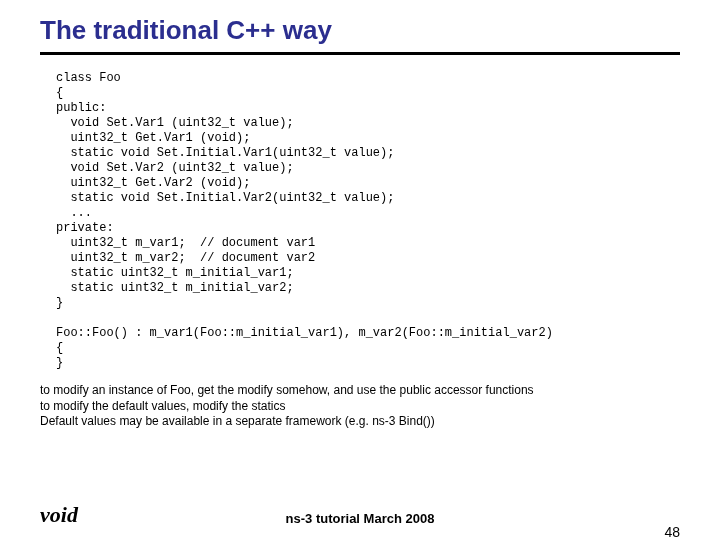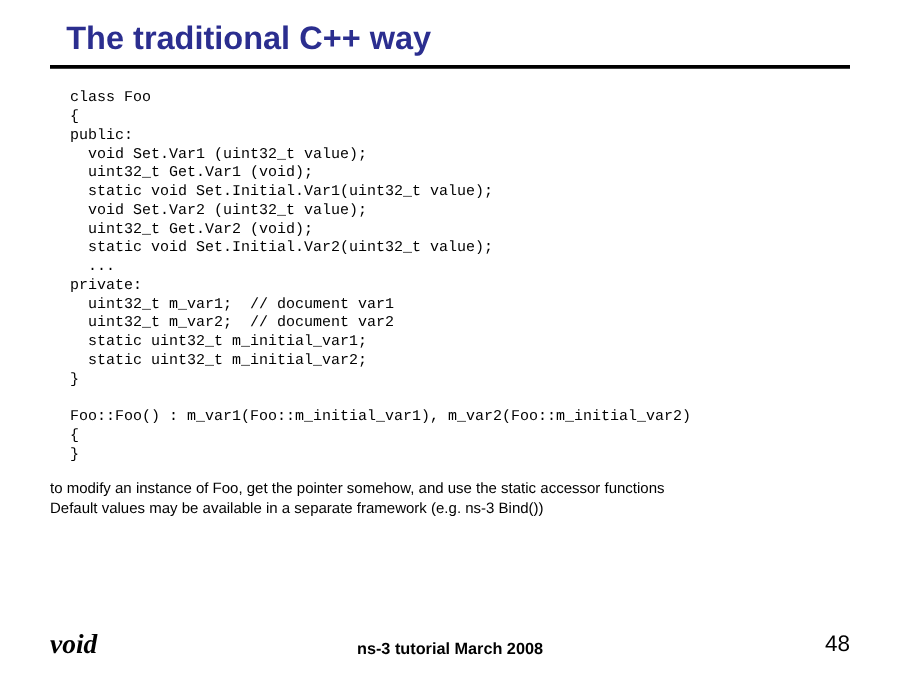--- a/index.html
+++ b/index.html
@@ -14,21 +14,21 @@
   .slide {
     padding: 15px 40px 0 40px;
     box-sizing: border-box;
     height: 100%;
     position: relative;
   }
   .title {
     color: #2b2e8f;
     font-size: 26px;
     font-weight: bold;
-    margin: 0 0 6px 13px;
+    margin: 0 0 6px 0;
   }
   .rule {
     border-bottom: 3px solid #000;
     margin: 0 0 16px 0;
   }
   .code {
     font-family: "Courier New", Courier, monospace;
     font-size: 12px;
     line-height: 1.25;
     white-space: pre;
@@ -62,22 +62,22 @@
   }
   .footer-center {
     flex: 1;
     text-align: center;
     font-weight: bold;
     font-size: 13px;
   }
   .page {
     position: absolute;
     right: 40px;
-    bottom: 14px;
-    font-size: 18px;
+    bottom: 0;
+    font-size: 14px;
   }
 </style>
 </head>
 <body>
 
 <div class="slide">
   <h1 class="title">The traditional C++ way</h1>
   <div class="rule"></div>
 
   <div class="code">class Foo
@@ -95,21 +95,22 @@
   uint32_t m_var2;  // document var2
   static uint32_t m_initial_var1;
   static uint32_t m_initial_var2;
 }
 
 Foo::Foo() : m_var1(Foo::m_initial_var1), m_var2(Foo::m_initial_var2)
 {
 }</div>
 
   <div class="note">
-    <div>to modify an instance of Foo, get the pointer somehow, and use the static accessor functions</div>
+    <div>to modify an instance of Foo, get the modify somehow, and use the public accessor functions</div>
+    <div>to modify the default values, modify the statics</div>
     <div>Default values may be available in a separate framework (e.g. ns-3 Bind())</div>
   </div>
 
   <div class="logo">void</div>
   <div class="footer">
     <div class="footer-center">ns-3 tutorial March 2008</div>
   </div>
   <div class="page">48</div>
 </div>
 

